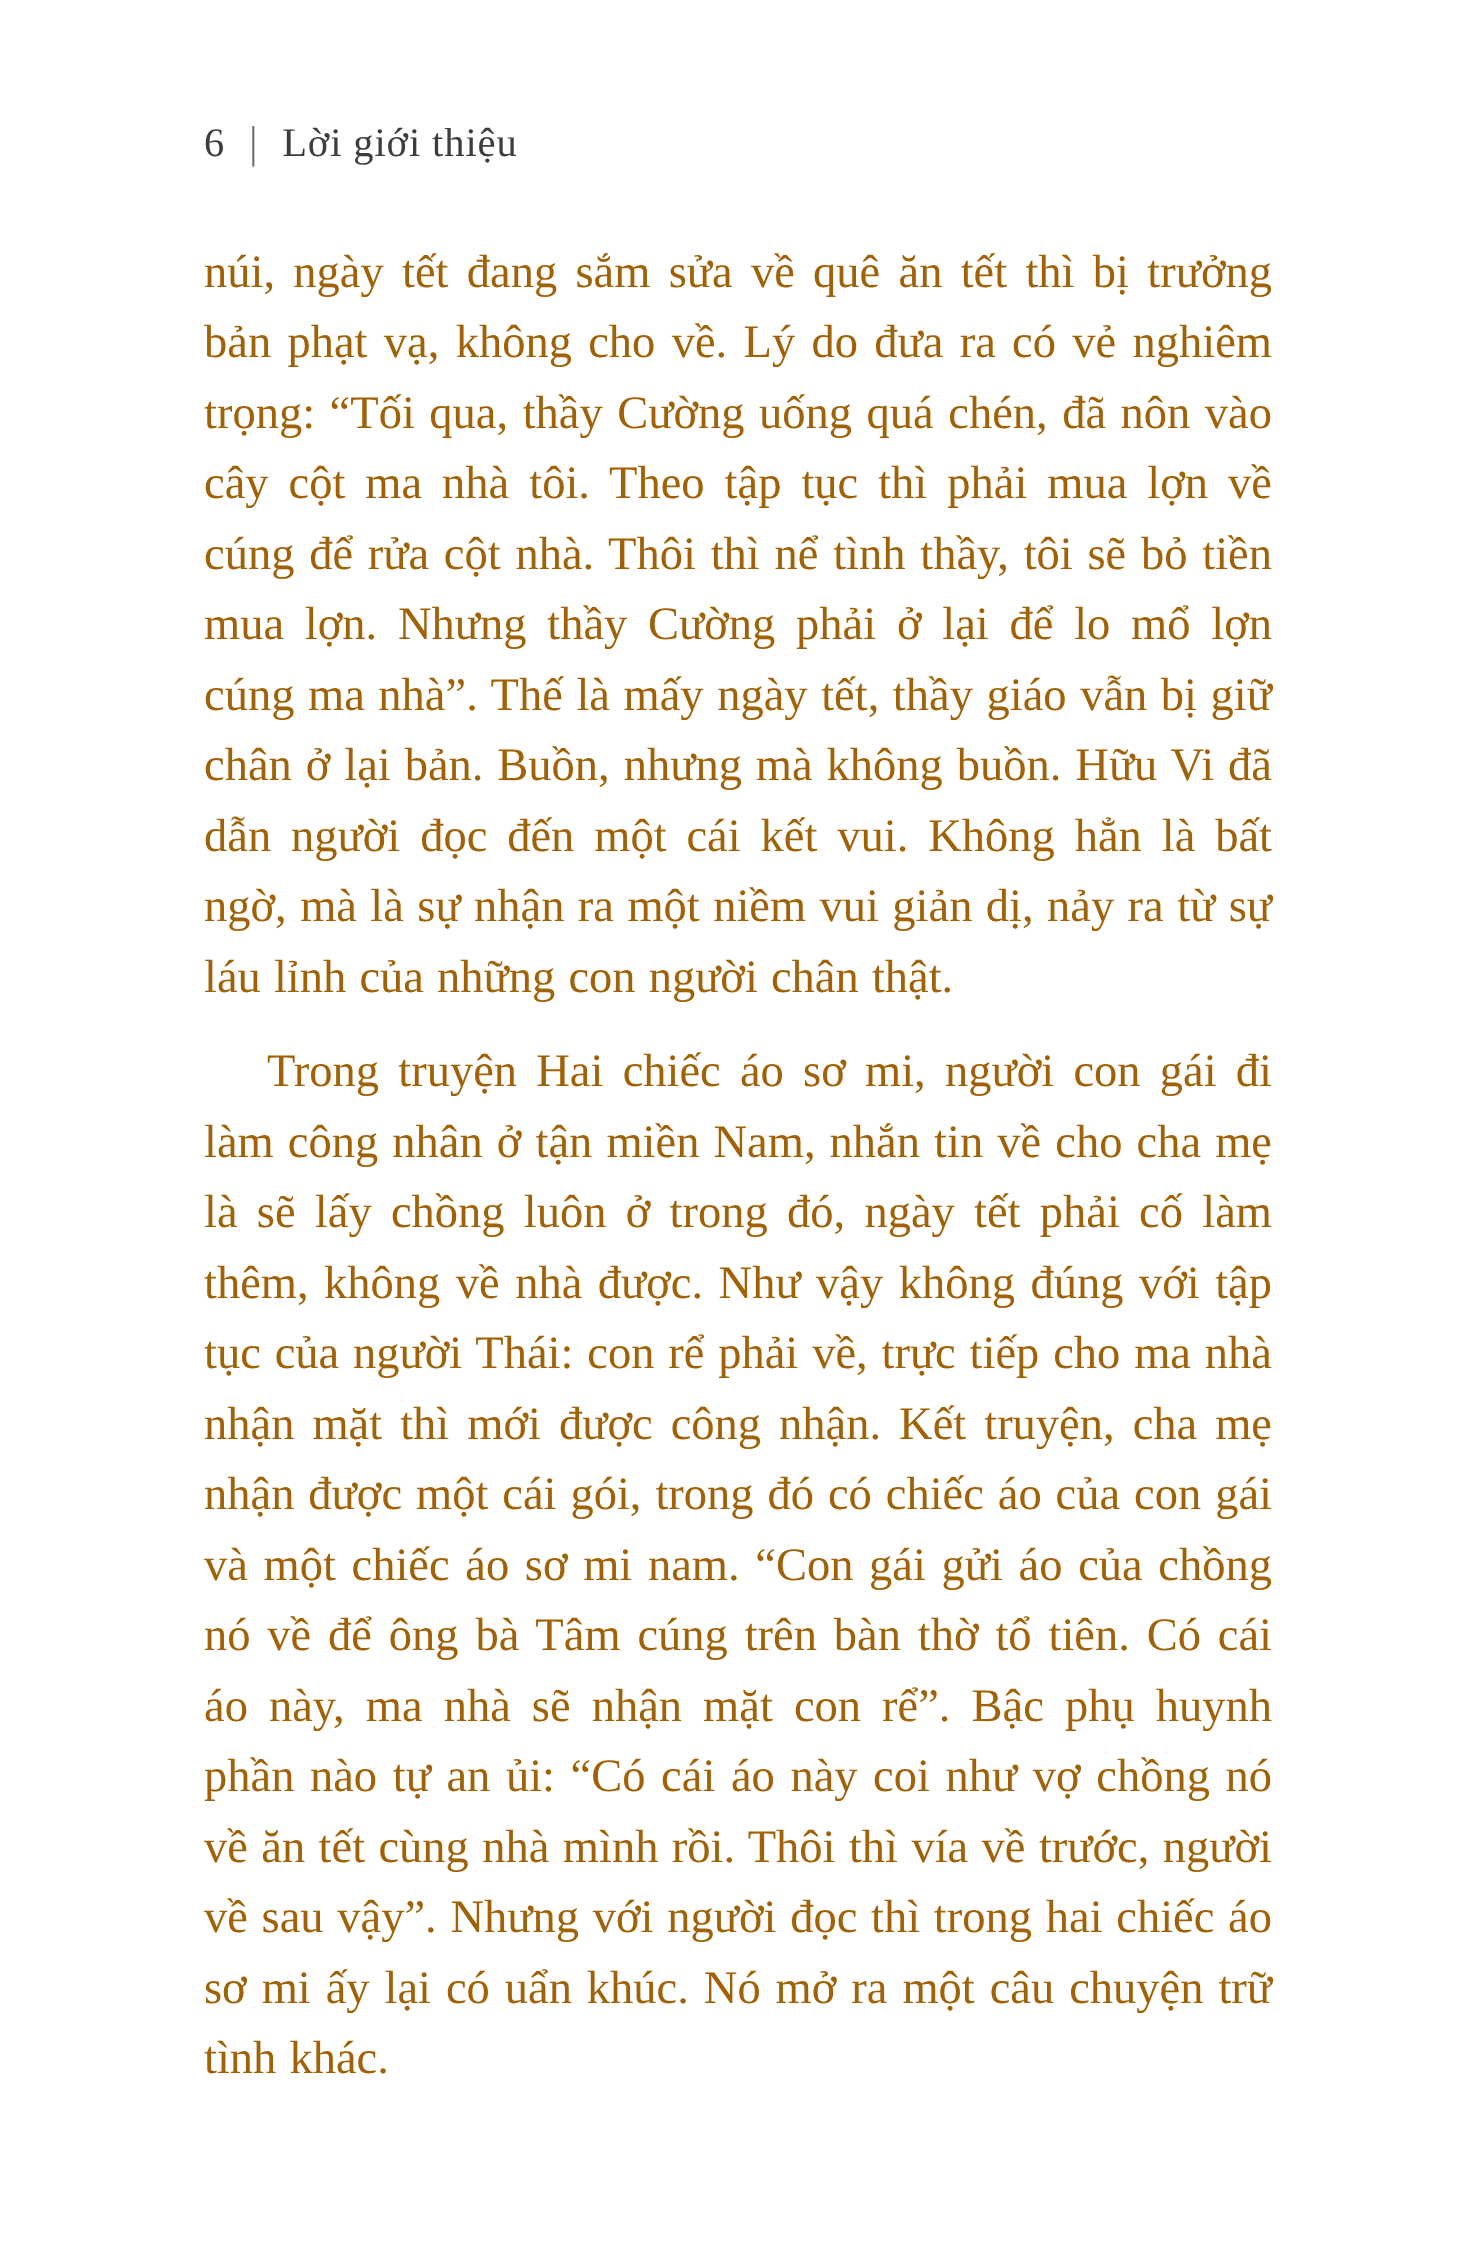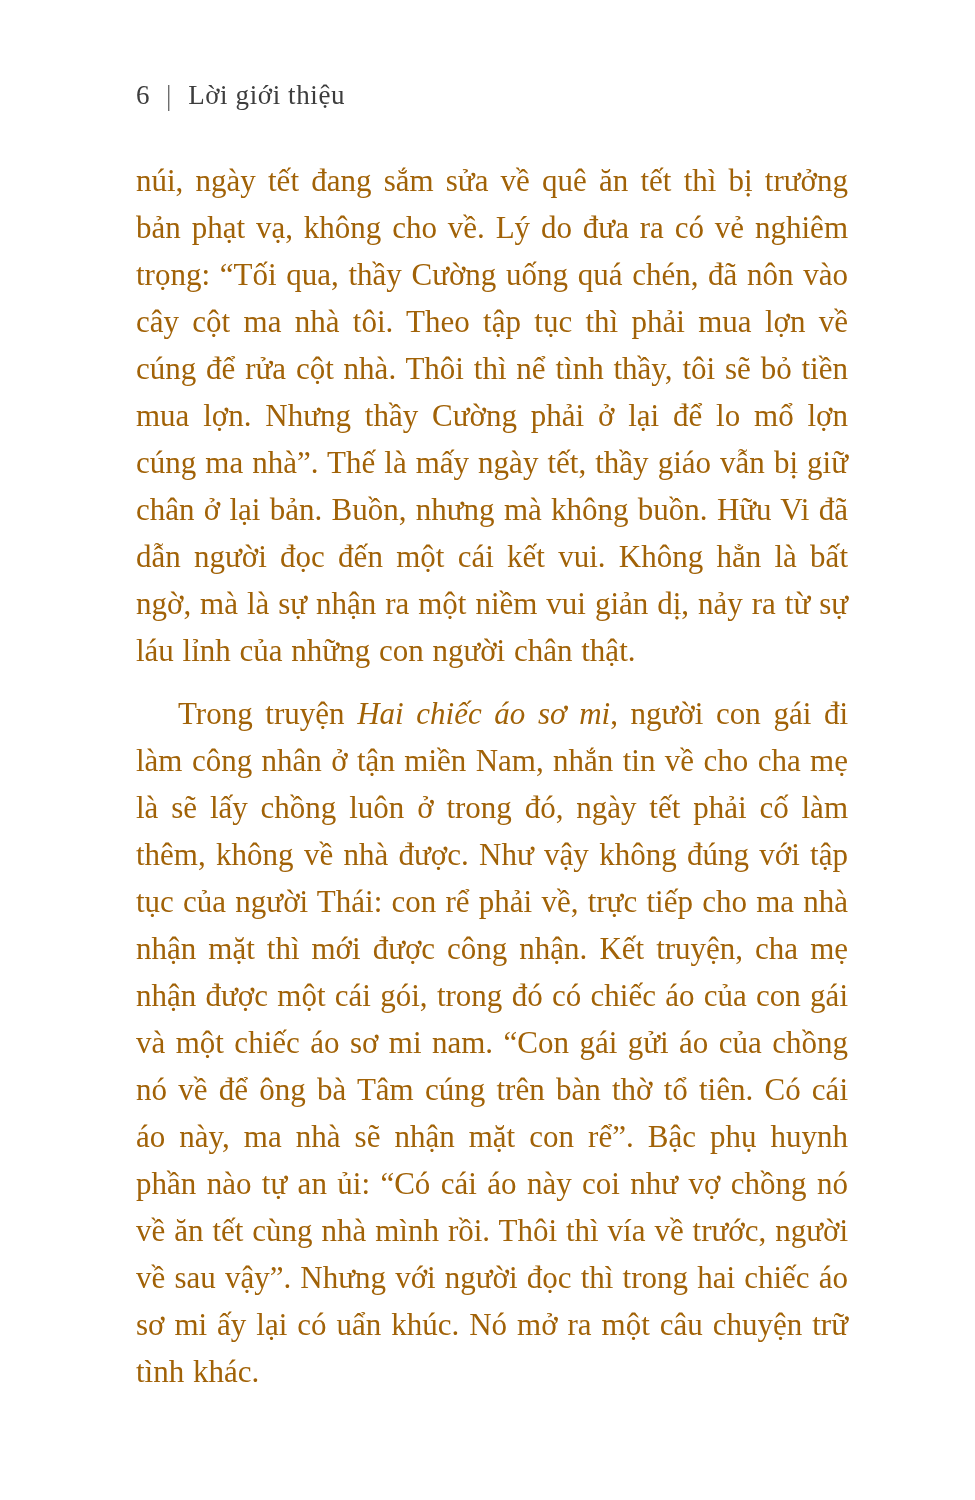--- a/index.html
+++ b/index.html
@@ -47,21 +47,20 @@
     color: #a16207;
     word-spacing: 1px;
   }
   .para + .para {
     margin-top: 16px;
   }
   .para.indent {
     text-indent: 42px;
   }
   .italic {
-    font-style: italic;
   }
 </style>
 </head>
 <body>
 
 <div class="page">
   <header class="page-header">
     <span>6</span><span class="sep">|</span><span>Lời giới thiệu</span>
   </header>
 

